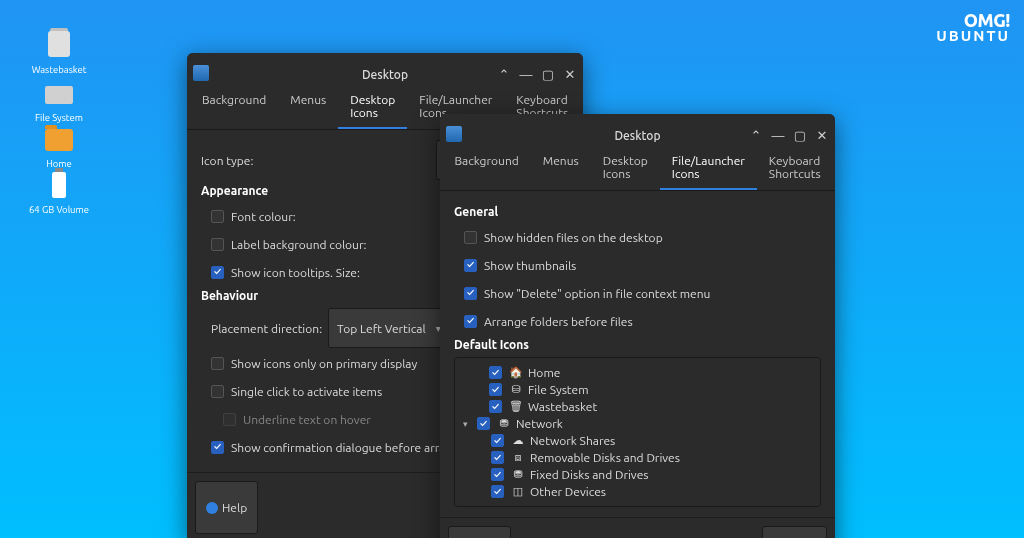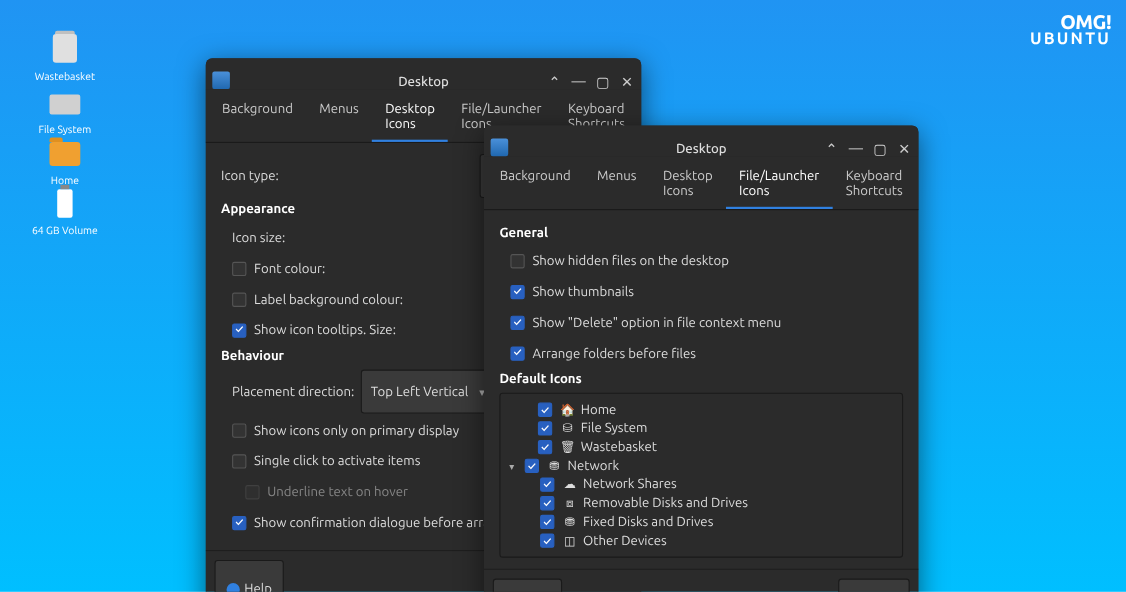--- a/index.html
+++ b/index.html
@@ -112,29 +112,20 @@
     <div class="row">
       <span class="label">Icon type:</span>
       <div style="flex:1"></div>
       <div class="select" style="min-width:120px;margin-left:8px">
           <span>File/launcher icons</span>
         </div>
     </div>
 
     <div class="section-head">Appearance</div>
 
-    <div class="row indent">
-      <span class="label">Icon size:</span>
-      <div style="flex:1"></div>
-      <div class="stepper">
-        <span class="val">48</span>
-        <span class="btn">−</span>
-        <span class="btn">+</span>
-      </div>
-    </div>
 
 
     <div class="row indent">
       <span class="chk"></span>
       <span class="label">Font colour:</span>
       <div style="flex:1"></div>
       <div class="colorbox" style="background:#9a9a9a"></div>
     </div>
 
     <div class="row indent">

